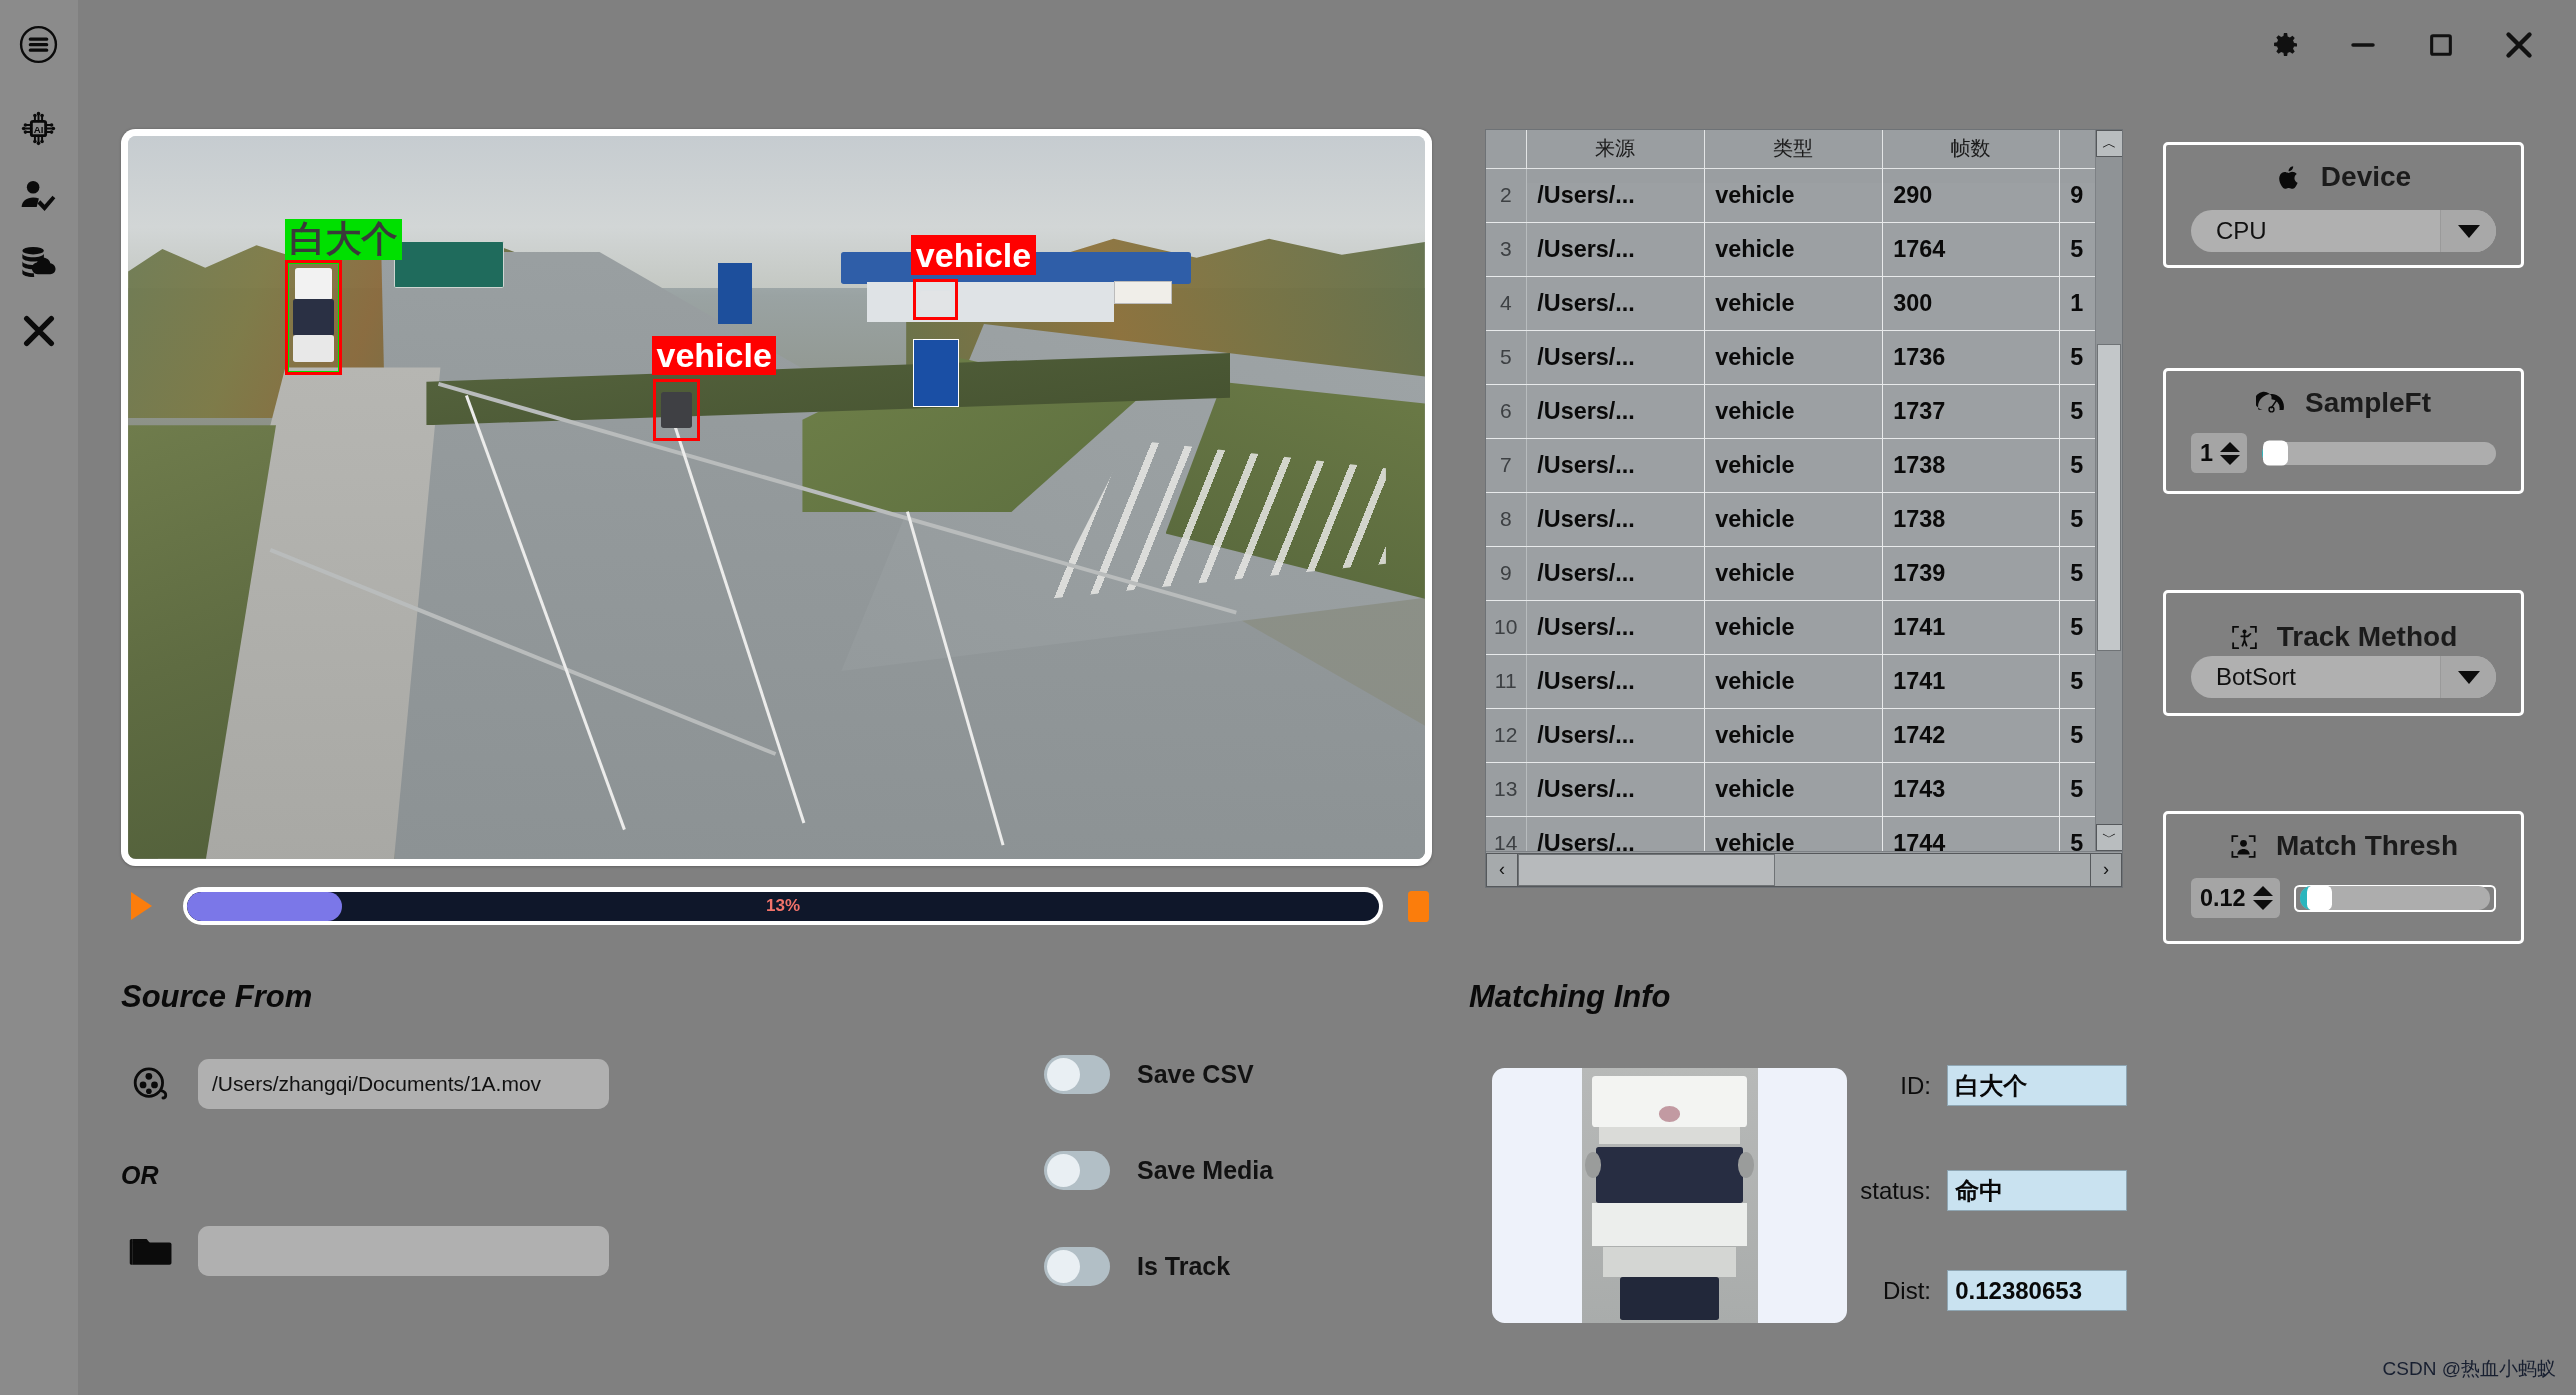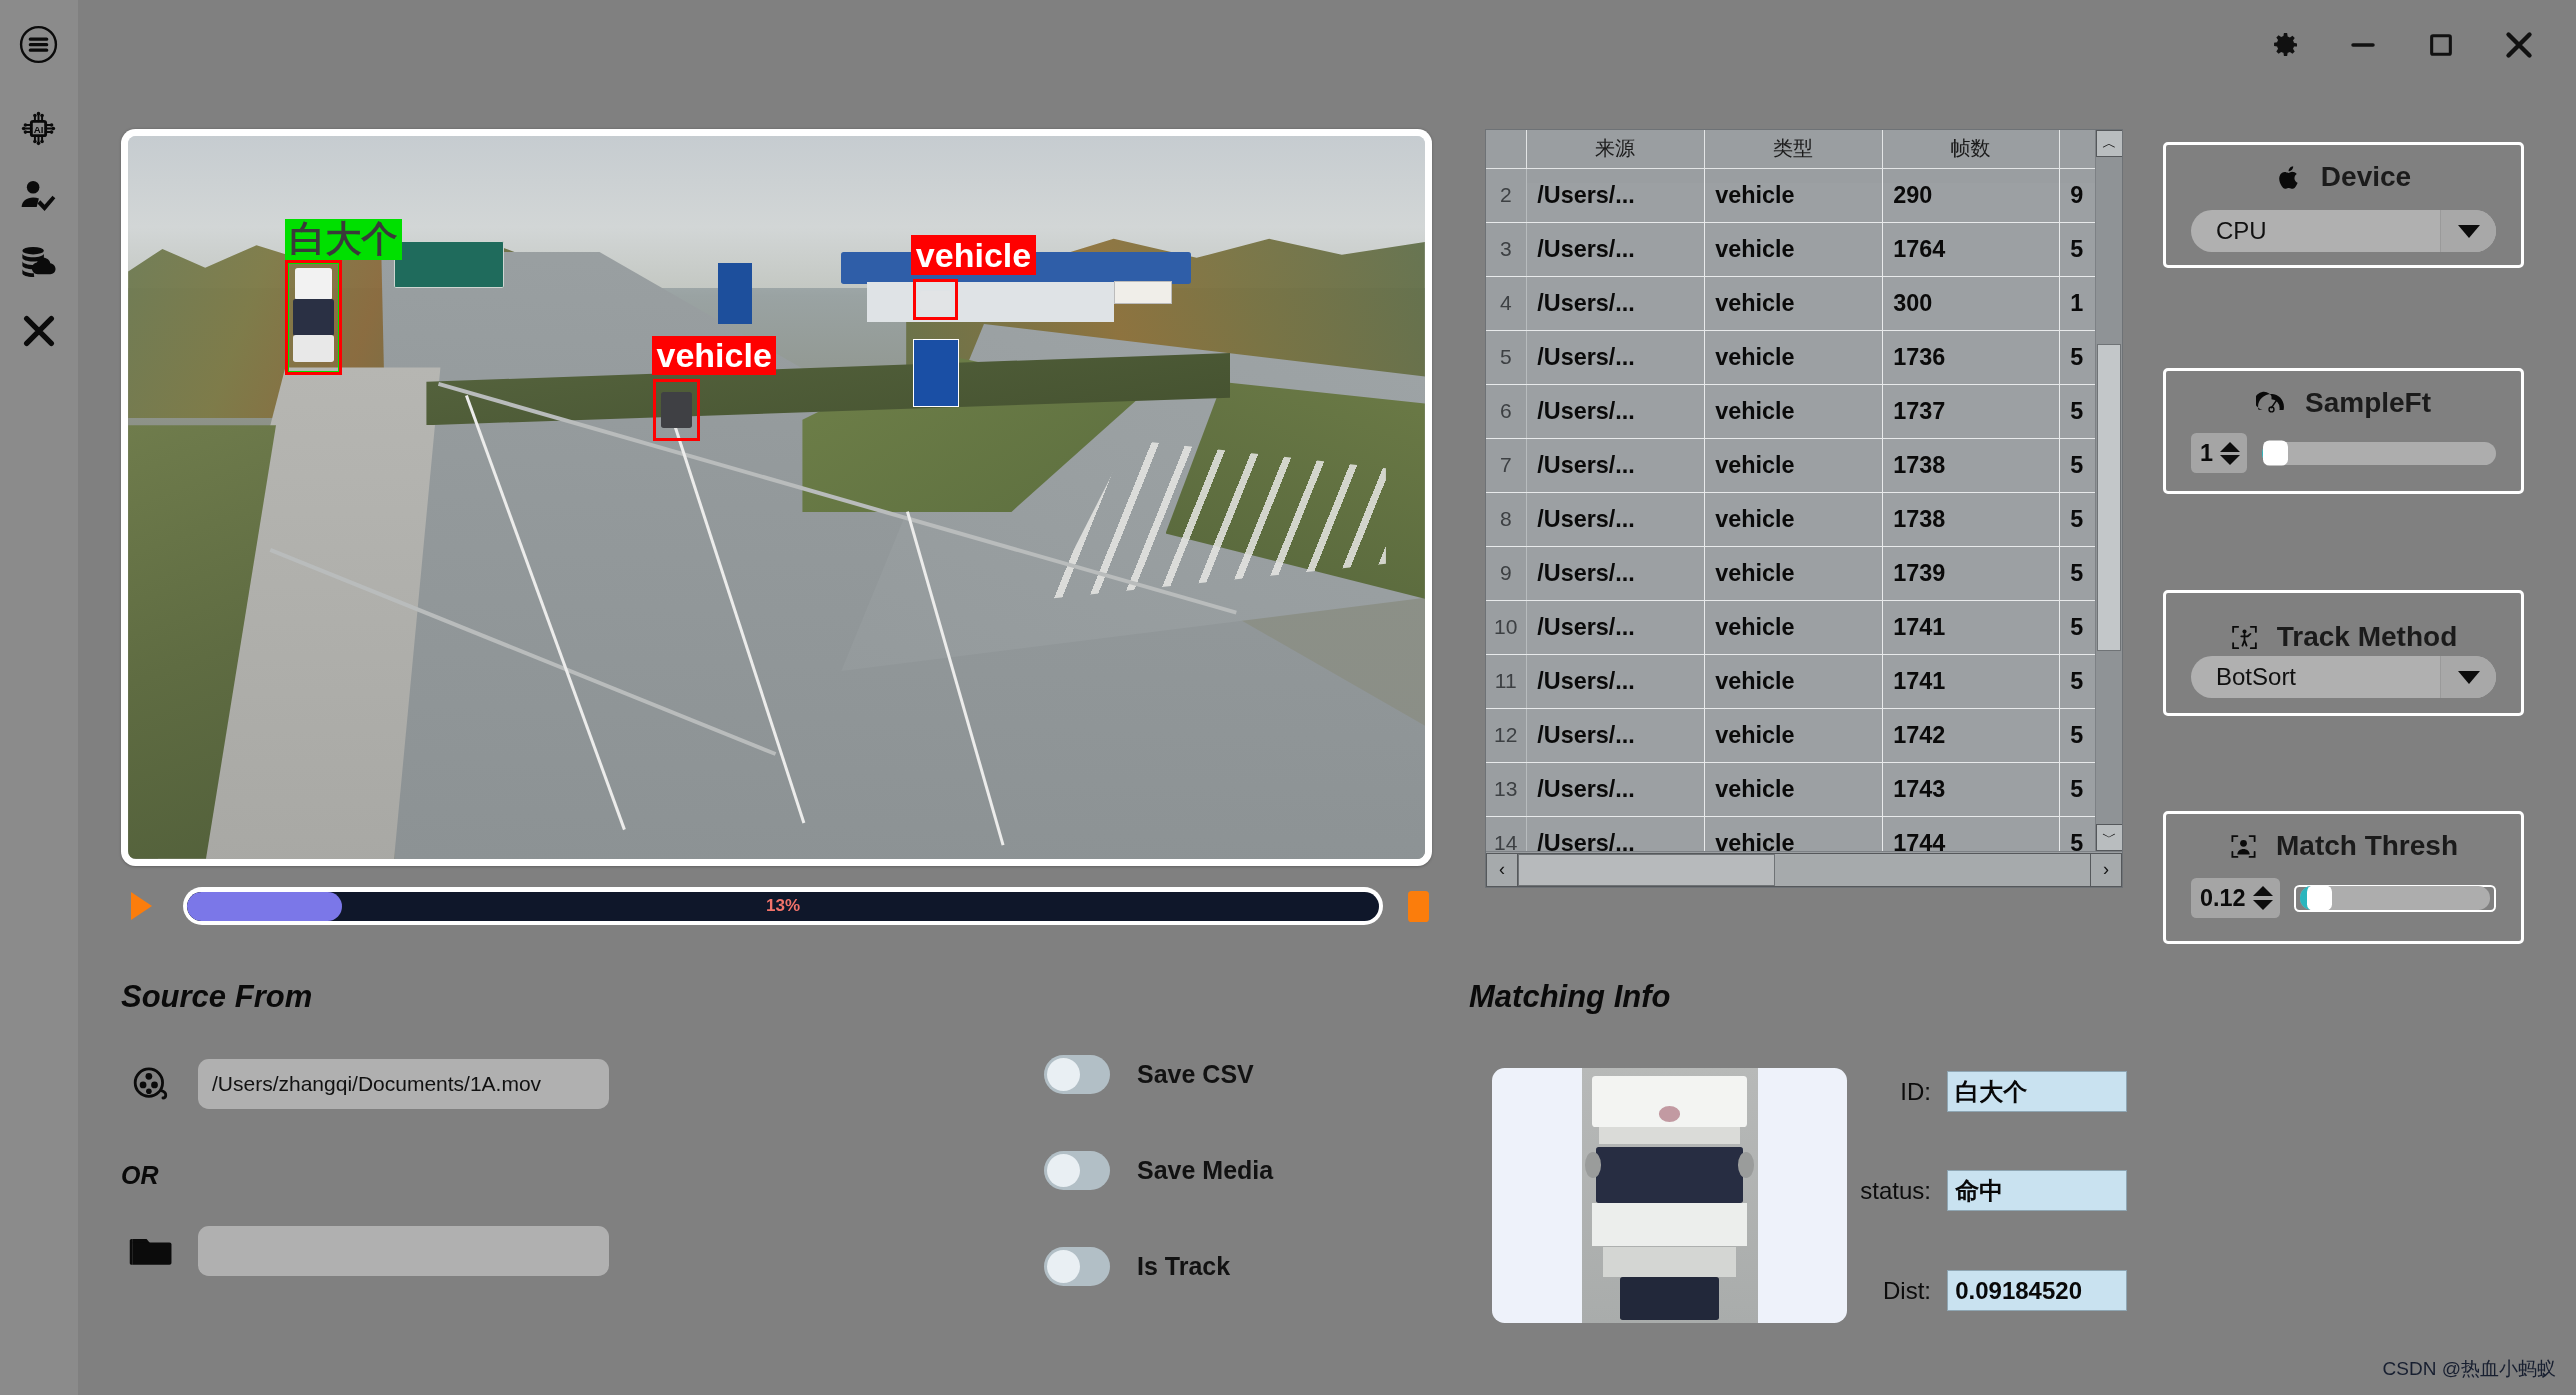--- a/index.html
+++ b/index.html
@@ -836,31 +836,31 @@
       <div class="tk" style="left:6%; top:53%; width:88%; height:17%; background:#eceeec;"></div>
       <div class="tk" style="left:12%; top:70%; width:76%; height:12%; background:#d4d6d3;"></div>
       <div class="tk" style="left:22%; top:82%; width:56%; height:17%; background:#22283a; border-radius:2.7px;"></div>
       <div class="tk" style="left:2%; top:33%; width:9%; height:10%; background:#9a9c9b; border-radius:50%;"></div>
       <div class="tk" style="left:89%; top:33%; width:9%; height:10%; background:#9a9c9b; border-radius:50%;"></div>
       <div class="tk" style="left:44%; top:15%; width:12%; height:6%; background:#c29aa2; border-radius:50%;"></div>
     </div>
   </div>
 
   <div id="match-fields">
-    <div class="mf-row" style="top:7px;">
+    <div class="mf-row" style="top:1px;">
       <div class="mf-label">ID:</div>
       <div class="mf-value">白大个</div>
     </div>
     <div class="mf-row" style="top:106px;">
       <div class="mf-label">status:</div>
       <div class="mf-value">命中</div>
     </div>
     <div class="mf-row" style="top:206px;">
       <div class="mf-label">Dist:</div>
-      <div class="mf-value">0.09184520</div>
+      <div class="mf-value">0.12380653</div>
     </div>
   </div>
 
   <div class="ctl-card" style="top:142px; height:126px; padding:16px 25px;">
     <div class="ctl-head">
       <span class="ctl-ico">
         <svg width="27" height="31" viewBox="0 0 24 24" fill="#0a0a0a">
           <path d="M16.4 12.5c0-2.4 2-3.6 2.1-3.6-1.1-1.7-2.9-1.9-3.6-1.9-1.5-.2-3 .9-3.8.9s-2-.9-3.3-.9c-1.7 0-3.3 1-4.1 2.5-1.8 3.1-.5 7.6 1.3 10.1.9 1.2 1.9 2.6 3.2 2.5 1.3-.05 1.8-.8 3.3-.8s2 .8 3.3.8 2.2-1.2 3-2.5c1-1.4 1.4-2.8 1.4-2.9-.03-.02-2.8-1.1-2.8-4.2z"></path>
           <path d="M14.2 5.1c.7-.85 1.2-2 1.05-3.1-1 .04-2.3.68-3 1.5-.65.75-1.2 1.9-1.05 3 1.1.09 2.3-.57 3-1.4z"></path>
         </svg>

